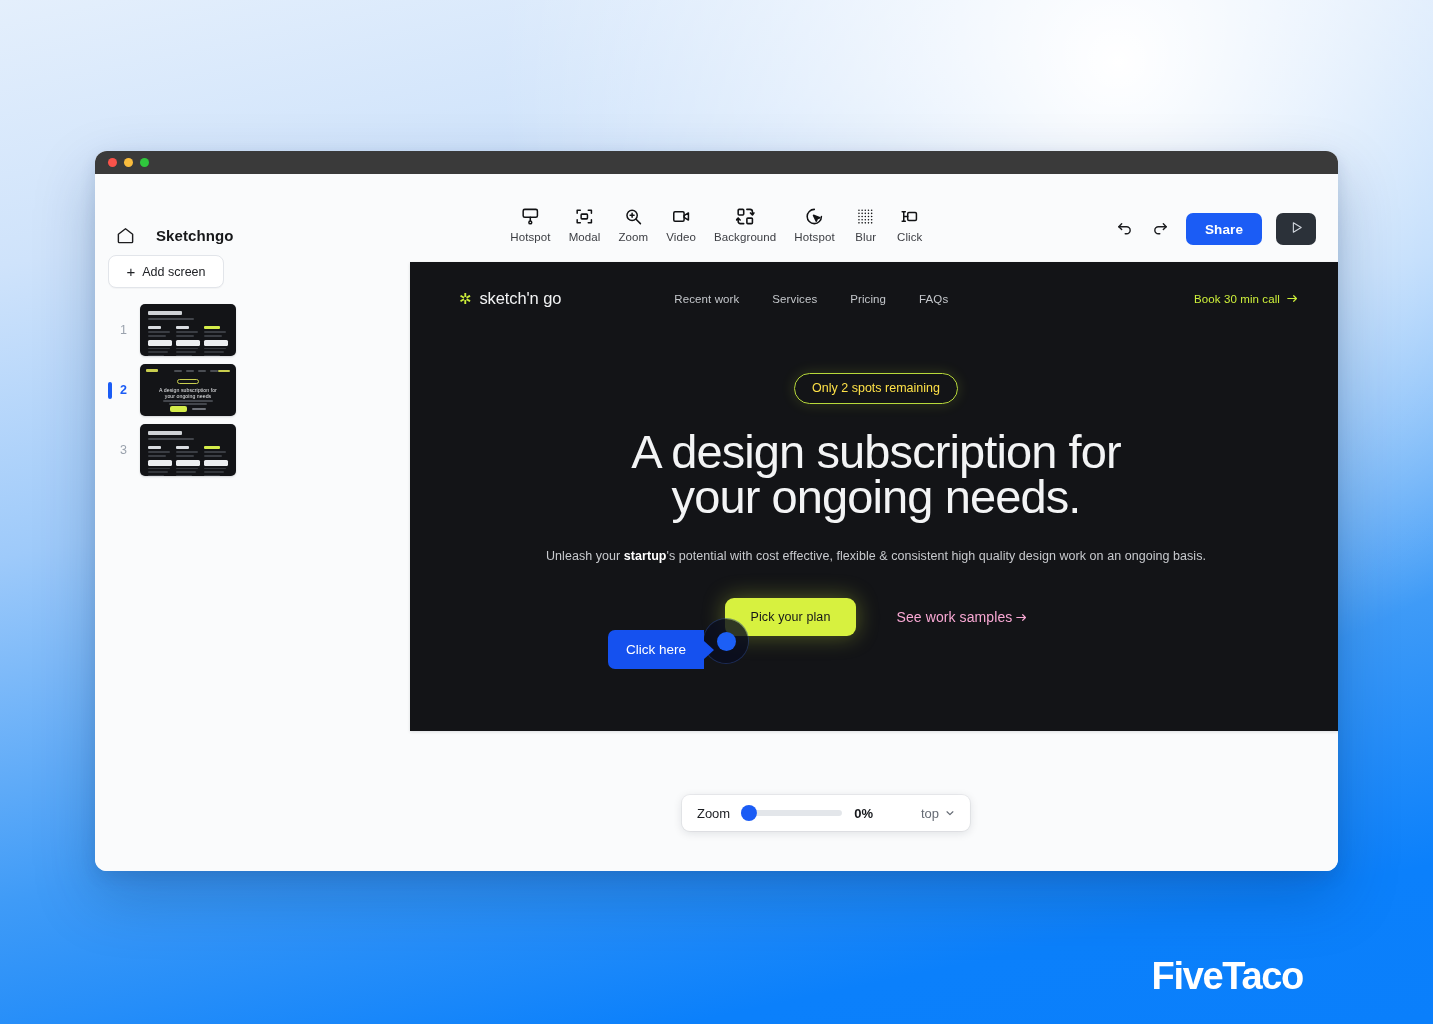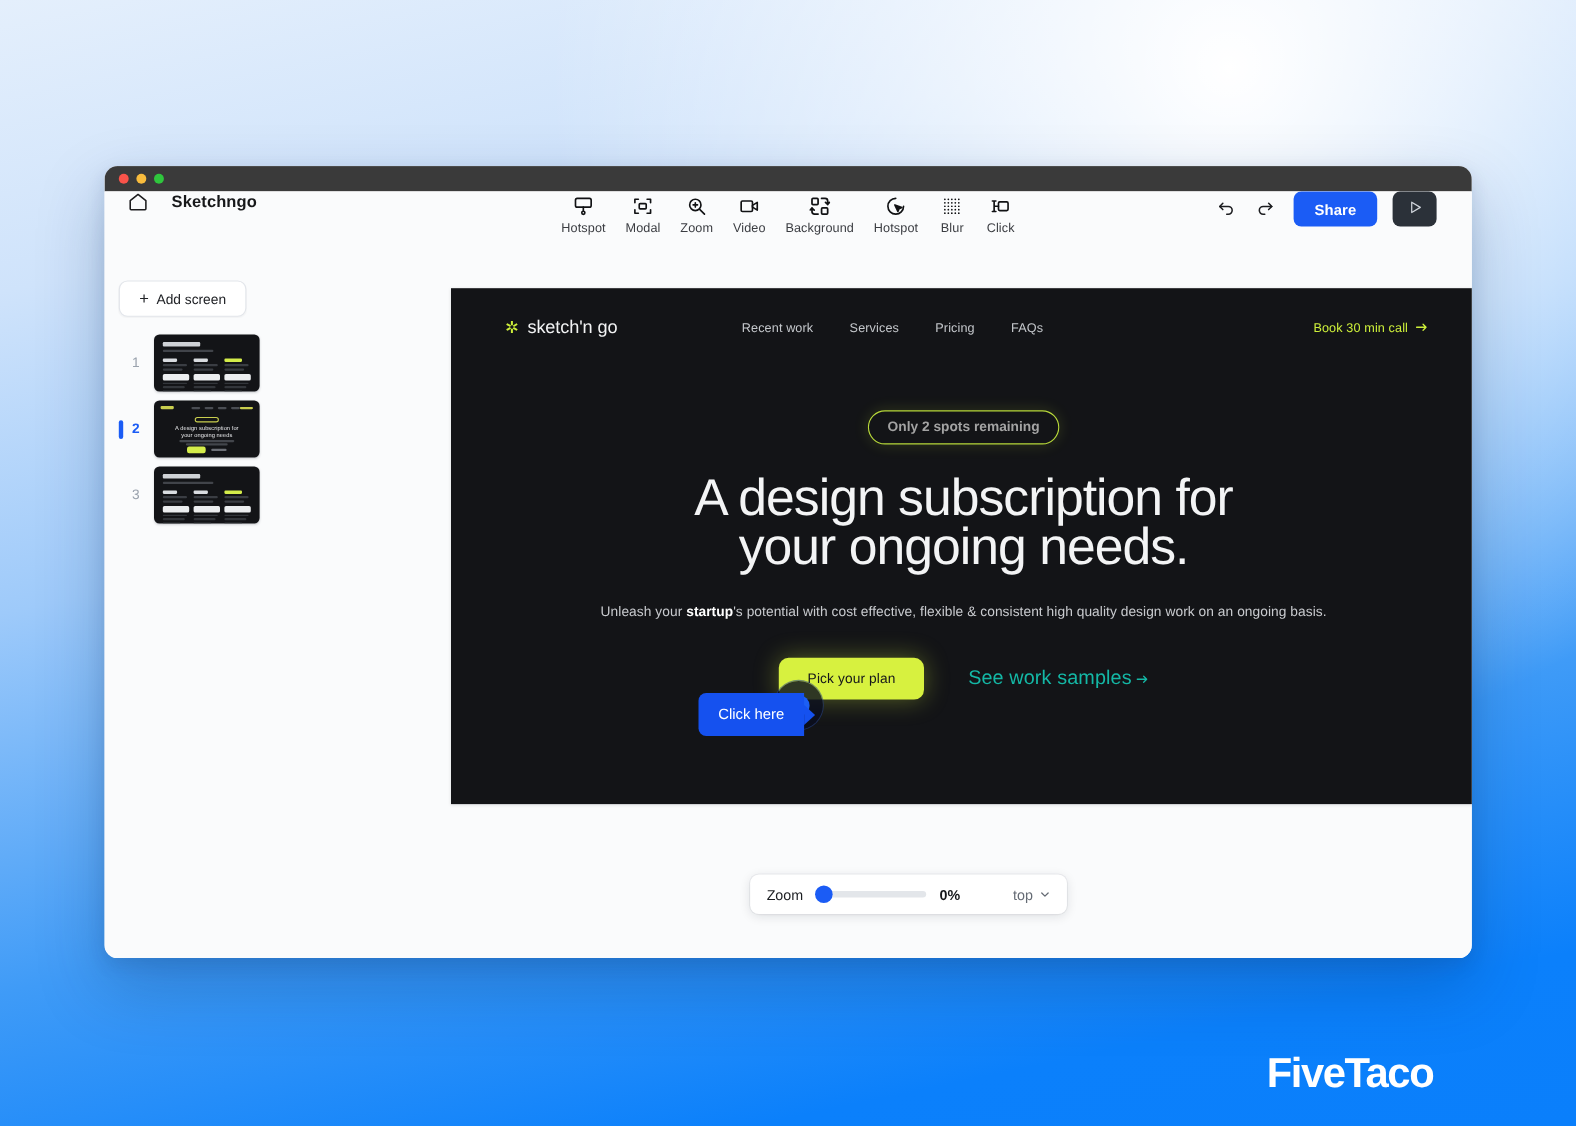--- a/index.html
+++ b/index.html
@@ -31,22 +31,22 @@
   .dot { width: 9px; height: 9px; border-radius: 50%; }
   .dot.red { background: #f9534a; }
   .dot.yellow { background: #f9bc3d; }
   .dot.green { background: #2fc63d; }
 
   .app { flex: 1 1 auto; background: #fafbfc; display: flex; flex-direction: column; position: relative; }
 
   
   .appheader {
     height: 71px; flex: 0 0 auto;
-    display: flex; align-items: flex-start;
-    padding: 0 32px 0 21px;
+    display: flex; align-items: flex-end;
+    padding: 0 22px 0 21px;
     position: relative;
   }
   .brand { display: flex; align-items: center; gap: 21px; }
   .home-icon { width: 19px; height: 19px; color: #1d1d1f; display: block; }
   .brand-name { font-size: 15px; font-weight: 700; color: #17181a; letter-spacing: .1px; }
 
   .tools {
     position: absolute; left: 50%; transform: translateX(-50%);
     display: flex; align-items: flex-start; gap: 0;
   }
@@ -137,44 +137,43 @@
   .site-logo { display: flex; align-items: center; gap: 8px; color: #f2f3f4; font-size: 16.5px; letter-spacing: -.1px; }
   .asterisk { color: #cdef3a; font-size: 15px; line-height: 1; }
   .site-links { display: flex; gap: 33px; margin-left: 113px; }
   .site-links a { color: #c4c7cb; font-size: 11.5px; text-decoration: none; letter-spacing: .1px; }
   .site-book { margin-left: auto; color: #cdef3a; font-size: 11.5px; letter-spacing: .1px; display: flex; align-items: center; gap: 7px; }
 
   .hero { text-align: center; margin-top: 65px; }
   .pill {
     display: inline-flex; align-items: center; justify-content: center;
     border: 1px solid #b8d93a; border-radius: 999px;
-    color: #a3a3a3; font-size: 12.5px; padding: 7px 17px 8px;
+    color: #fde047; font-size: 12.5px; padding: 7px 17px 8px;
     box-shadow: 0 0 14px rgba(205,239,58,.16);
-    font-weight: bold;
   }
   .hero-h1 {
     margin-top: 25px; color: #f3f4f5; font-weight: 400;
     font-size: 47px; line-height: 45px; letter-spacing: -.9px;
   }
   .hero-p {
     margin-top: 28px; color: #c8cace; font-size: 12.5px; line-height: 19.5px; letter-spacing: .05px;
   }
   .hero-p b { color: #ffffff; font-weight: 700; }
 
   .cta-row { margin-top: 31px; display: flex; align-items: center; justify-content: center; gap: 40px; position: relative; }
   .btn-plan {
     background: #d7f13f; color: #15161a; font-size: 12.5px;
     padding: 12px 26px; border-radius: 9px; letter-spacing: .1px;
     box-shadow: 0 0 22px rgba(215,241,63,.35);
   }
-  .btn-samples { color: #14b8a6; font-size: 18px; display: flex; align-items: center; gap: 4px; letter-spacing: .1px; }
+  .btn-samples { color: #f9a8d4; font-size: 14px; display: flex; align-items: center; gap: 4px; letter-spacing: .1px; }
 
   
   .tooltip-overlay {
-    position: absolute; left: 225px; top: 368px;
+    position: absolute; left: 198px; top: 368px;
     display: flex; align-items: center; z-index: 6;
   }
   .tooltip-box {
     background: #1551ef; color: #fff; font-size: 13.5px;
     padding: 12px 18px; border-radius: 7px 0 0 7px; position: relative;
     font-family: "Liberation Sans", sans-serif;
   }
   .tooltip-arrow {
     width: 0; height: 0; border-top: 9px solid transparent; border-bottom: 9px solid transparent;
     border-left: 10px solid #1551ef;

